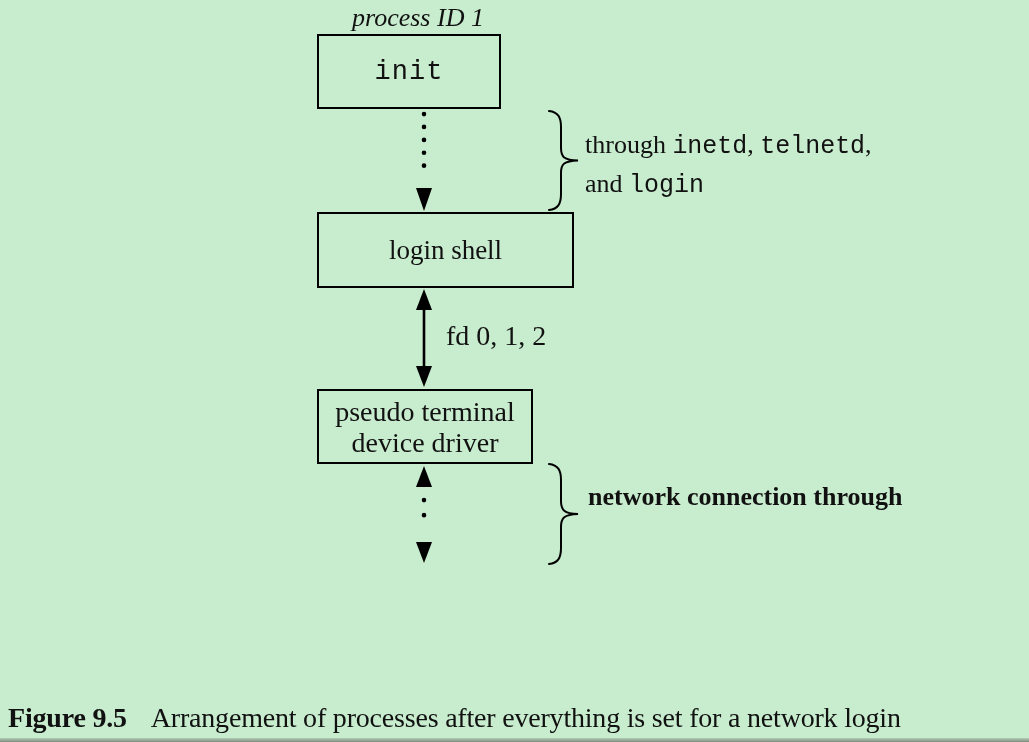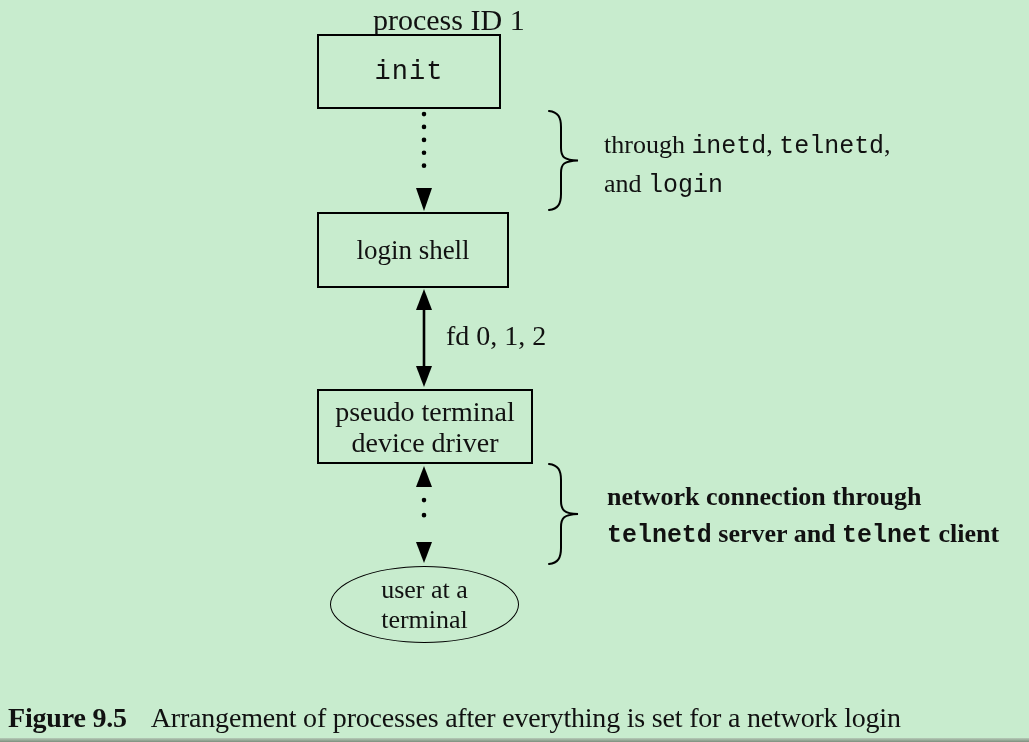--- a/index.html
+++ b/index.html
@@ -10,56 +10,56 @@
     overflow:hidden;
     font-family:"Liberation Serif", serif;
     color:#111111;
   }
   .overlay{
     position:absolute;left:0;top:0;width:1029px;height:742px;
   }
   .abs{position:absolute;}
   .proc-label{
     left:352px;top:3px;
-    font-size:30px;margin-left:21px;
+    font-style:italic;font-size:26px;
   }
   .box{
     box-sizing:border-box;
     border:2px solid #000;
     display:flex;flex-direction:column;
     align-items:center;justify-content:center;
     text-align:center;
     background:transparent;
   }
   .box-init{
     left:317px;top:34px;width:184px;height:75px;
     font-family:"Liberation Mono","DejaVu Sans Mono",monospace;
     font-size:27px;letter-spacing:1px;
   }
   .box-login{
-    left:317px;top:212px;width:192px;height:76px;
+    left:317px;top:212px;width:257px;height:76px;
     font-size:27px;
   }
   .box-pty{
     left:317px;top:389px;width:216px;height:75px;
     font-size:28px;line-height:31px;
   }
   .fd-label{
     left:446px;top:320px;
     font-size:28px;
   }
   .ellipse{
     box-sizing:border-box;
     left:330px;top:566px;width:189px;height:77px;
     border:1.6px solid #000;border-radius:50%;
     display:flex;flex-direction:column;align-items:center;justify-content:center;
     text-align:center;font-size:26px;line-height:30px;
   }
   .ann{
-    font-size:26px;line-height:37px;white-space:nowrap;margin-left:19px;
+    font-size:26px;line-height:37px;white-space:nowrap;
   }
   .ann1{left:585px;top:126px;}
   .ann2{left:588px;top:478px;font-weight:bold;}
   .mono{
     font-family:"Liberation Mono","DejaVu Sans Mono",monospace;
     font-size:0.96em;
   }
   .caption{
     left:8px;top:702px;
     font-size:28px;letter-spacing:-0.2px;white-space:nowrap;
@@ -119,39 +119,32 @@
     <span>login shell</span>
   </div>
 
   <div class="abs fd-label">fd 0, 1, 2</div>
 
   <div class="abs box box-pty">
     <div>pseudo terminal</div>
     <div>device driver</div>
   </div>
 
-  <div class="abs ellipse">
-    <div>user at a</div>
-    <div>terminal</div>
-  </div>
 
   <div class="abs ann ann1">
     <div>
       <span>through </span><span class="mono">inetd</span><span>, </span><span class="mono">telnetd</span><span>,</span>
     </div>
     <div>
       <span>and </span><span class="mono">login</span>
     </div>
   </div>
 
   <div class="abs ann ann2">
     <div>network connection through</div>
-    <div>
-      <span class="mono">telnetd</span><span> server and </span><span class="mono">telnet</span><span> client</span>
-    </div>
   </div>
 
   <div class="abs caption">
     <span class="cap-label">Figure 9.5</span><span>Arrangement of processes after everything is set for a network login</span>
   </div>
 
   <div class="abs bottom-edge"></div>
 </div>
 
 </body></html>

